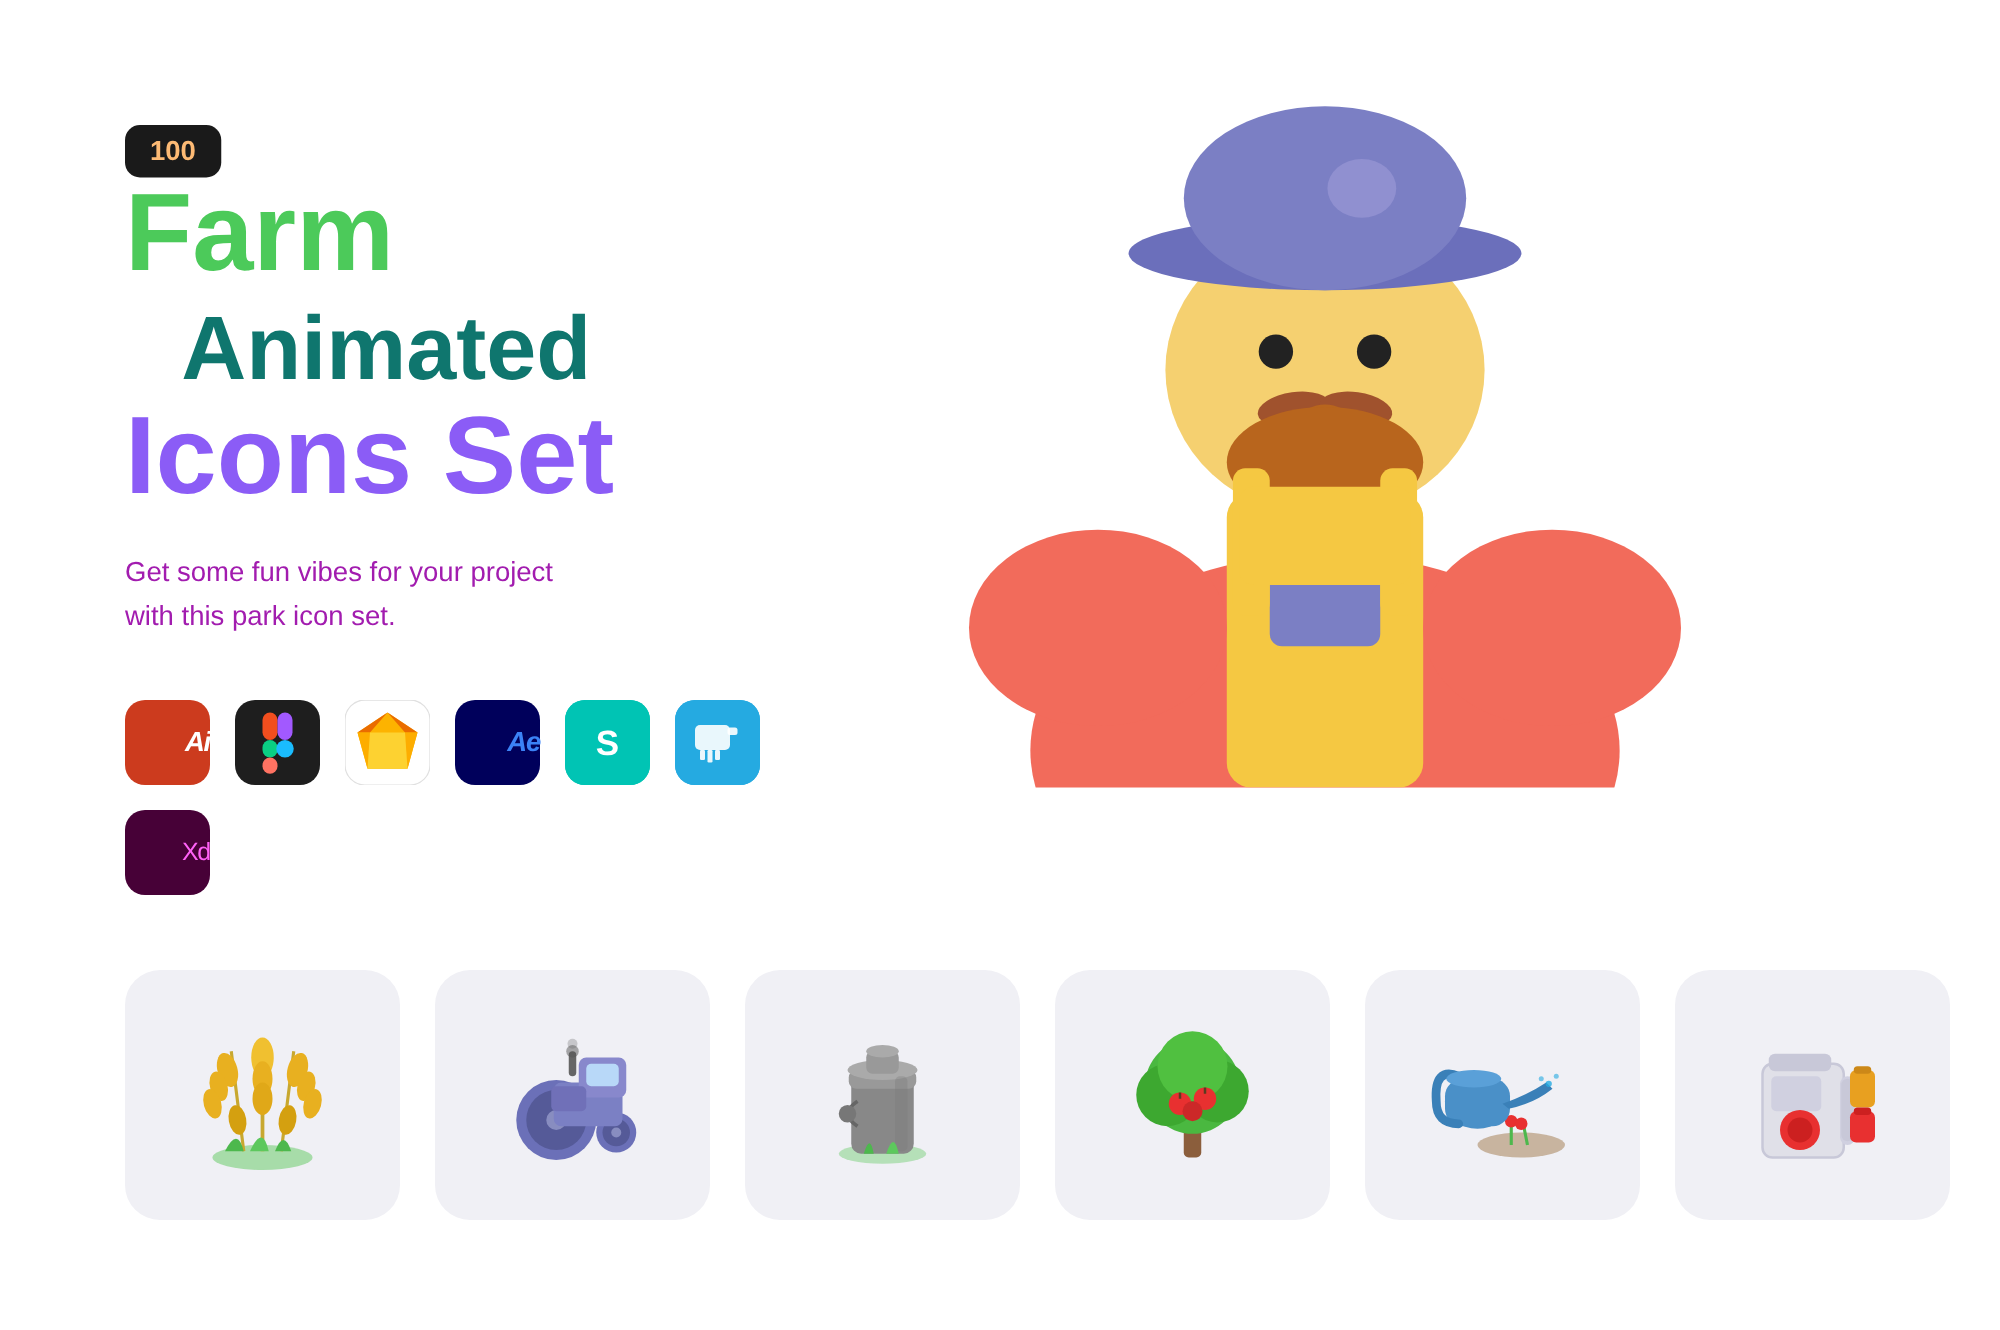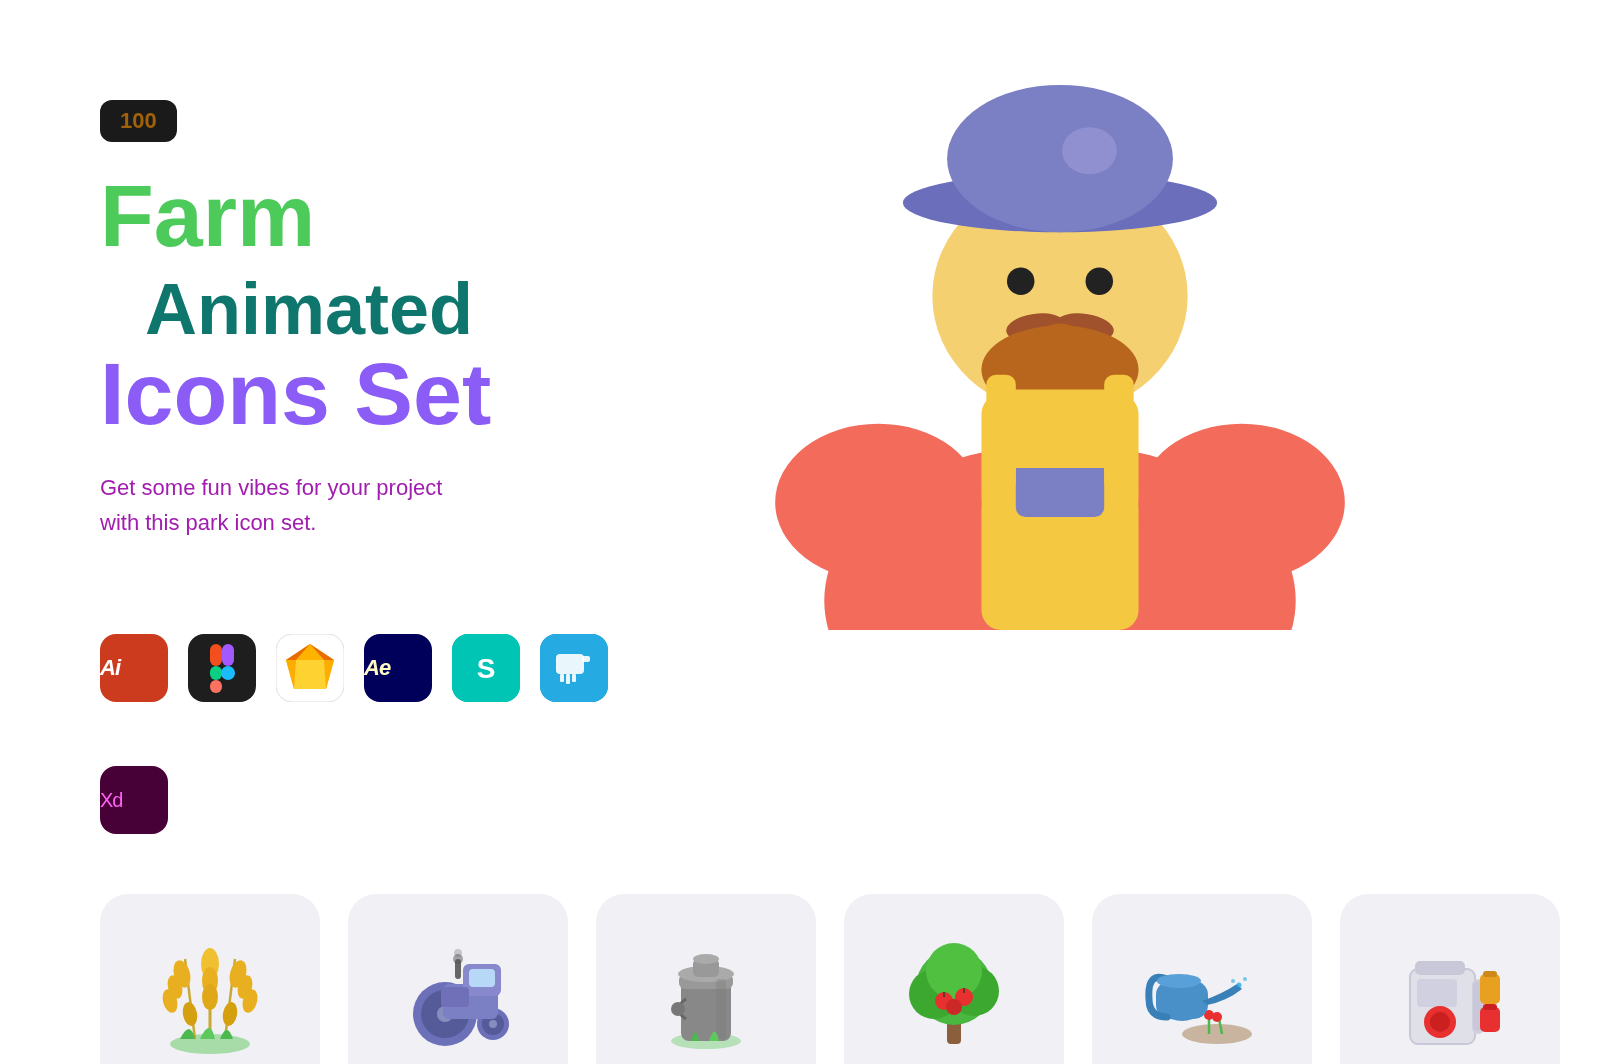--- a/index.html
+++ b/index.html
@@ -29,28 +29,27 @@
 
     .left-content {
       flex: 0 0 520px;
       display: flex;
       flex-direction: column;
       padding-top: 20px;
     }
 
     .badge {
       background: #1a1a1a;
-      color: #a16207;
+      color: #fdba74;
       font-size: 22px;
       font-weight: 700;
       border-radius: 12px;
       padding: 8px 20px;
       display: inline-block;
       width: fit-content;
-      margin-bottom: 30px;
     }
 
     .title-farm {
       font-size: 88px;
       font-weight: 800;
       color: #4cca5a;
       line-height: 1;
       margin-bottom: 12px;
     }
 
@@ -84,26 +83,25 @@
       gap: 20px;
       flex-wrap: wrap;
     }
 
     .tool-icon {
       width: 68px;
       height: 68px;
       border-radius: 16px;
       display: flex;
       align-items: center;
-      justify-content: flex-start;
+      justify-content: flex-end;
       font-size: 26px;
       font-weight: 800;
       color: white;
       flex-shrink: 0;
-      margin-top: 44px;
     }
 
     .tool-ai { background: #cc3b1e; }
     .tool-ae { background: #1a0a5c; }
 
     
     .right-content {
       flex: 1;
       display: flex;
       justify-content: center;
@@ -186,21 +184,21 @@
             <polygon points="34,10 58,26 50,55 18,55 10,26" fill="#fdb300"></polygon>
             <polygon points="34,10 10,26 20,26" fill="#ea6c00"></polygon>
             <polygon points="34,10 58,26 48,26" fill="#ea6c00"></polygon>
             <polygon points="10,26 20,26 18,55" fill="#fdad00"></polygon>
             <polygon points="48,26 58,26 50,55" fill="#fdad00"></polygon>
             <polygon points="20,26 48,26 50,55 18,55" fill="#fdd231"></polygon>
           </svg>
         </div>
 
         <div class="tool-icon tool-ae" style="font-size:22px; font-weight:900; font-style:italic; letter-spacing:-1px; background:#00005b;">
-          <span style="color:#fef9c3;">Ae</span>
+          <span style="color:#3b82f6;">Ae</span>
         </div>
 
         <div class="tool-icon" style="background:#00c4b4; border-radius:16px;">
           <svg viewBox="0 0 68 68" width="68" height="68">
             <rect width="68" height="68" rx="16" fill="#00c4b4"></rect>
             <text x="34" y="44" text-anchor="middle" font-size="28" font-weight="bold" fill="white" font-family="sans-serif">S</text>
           </svg>
         </div>
 
         <div class="tool-icon" style="background:#25aae1; border-radius:16px;">

